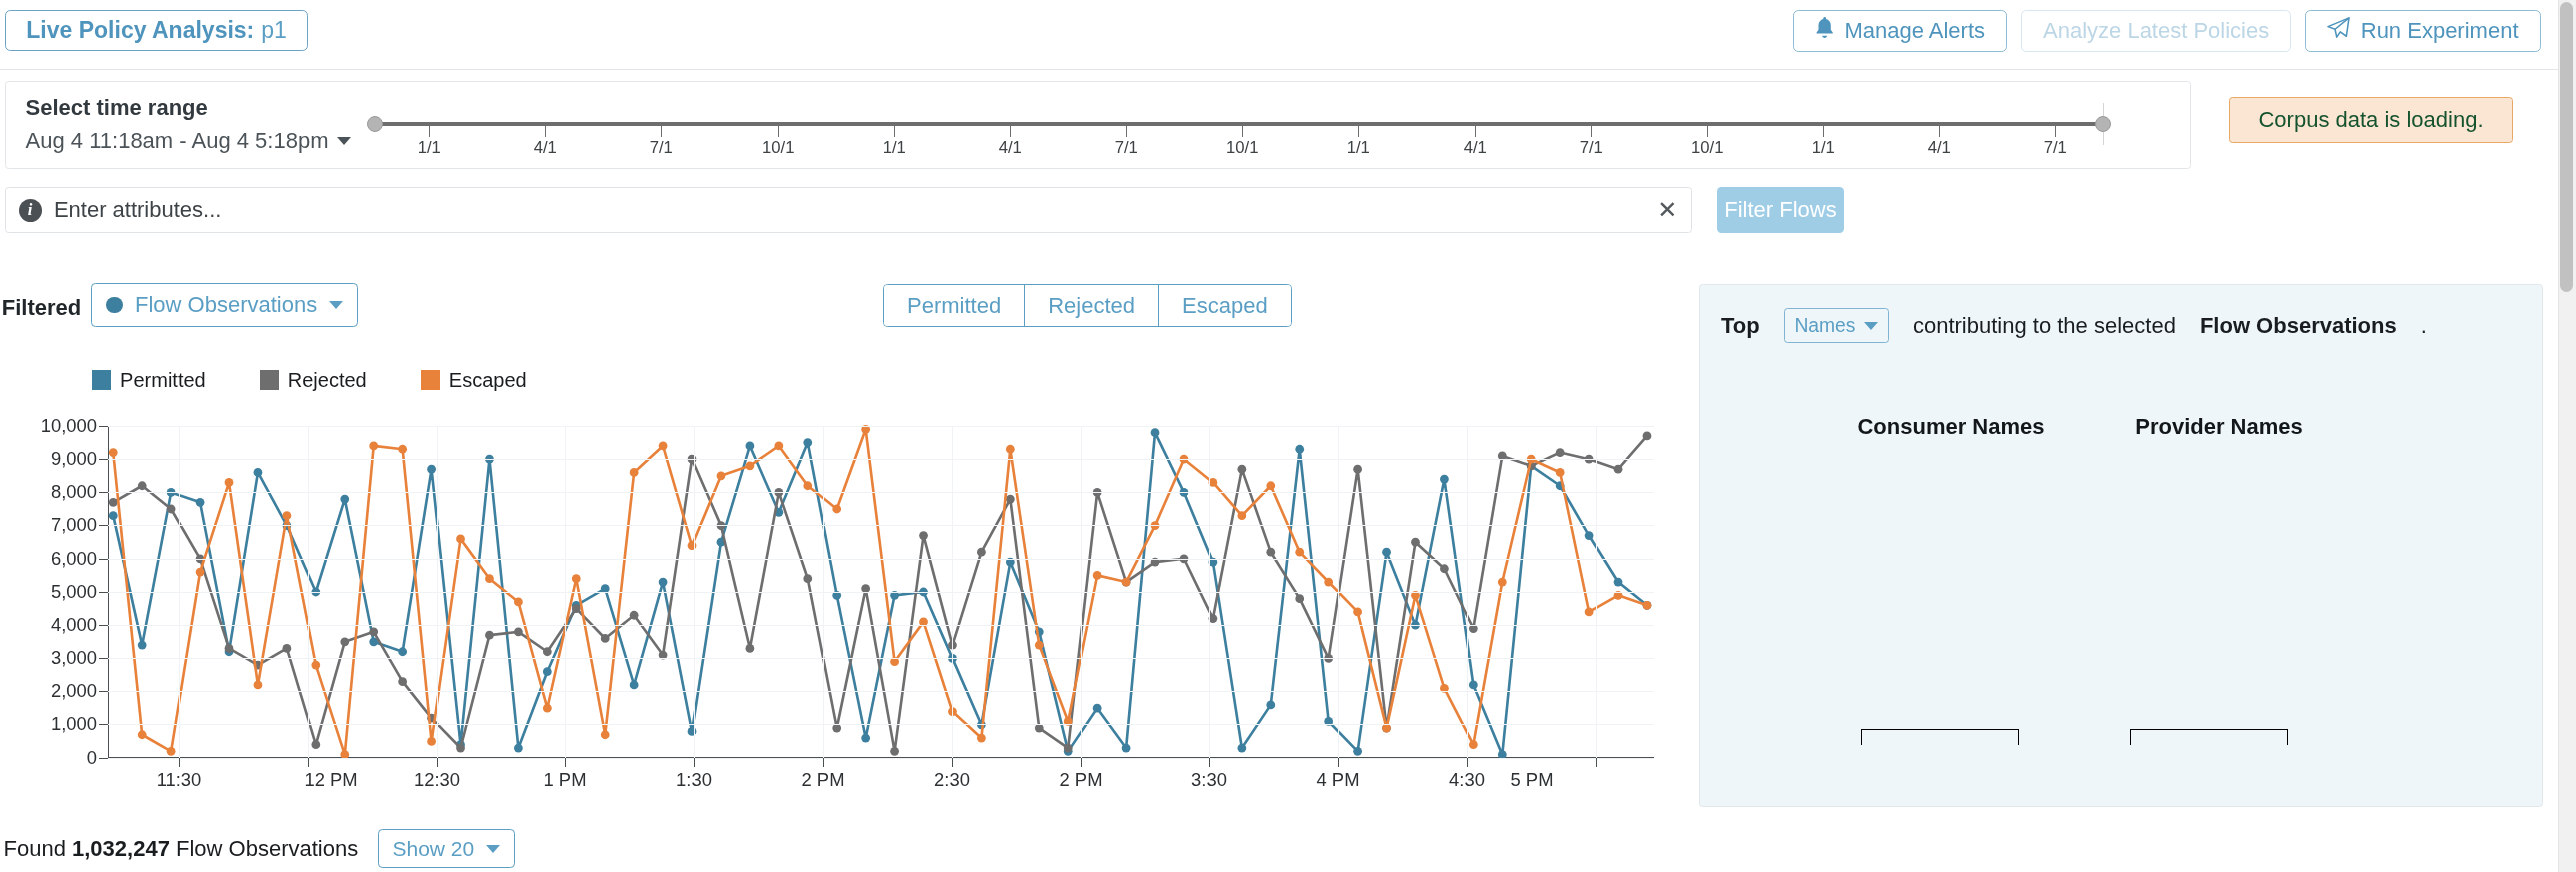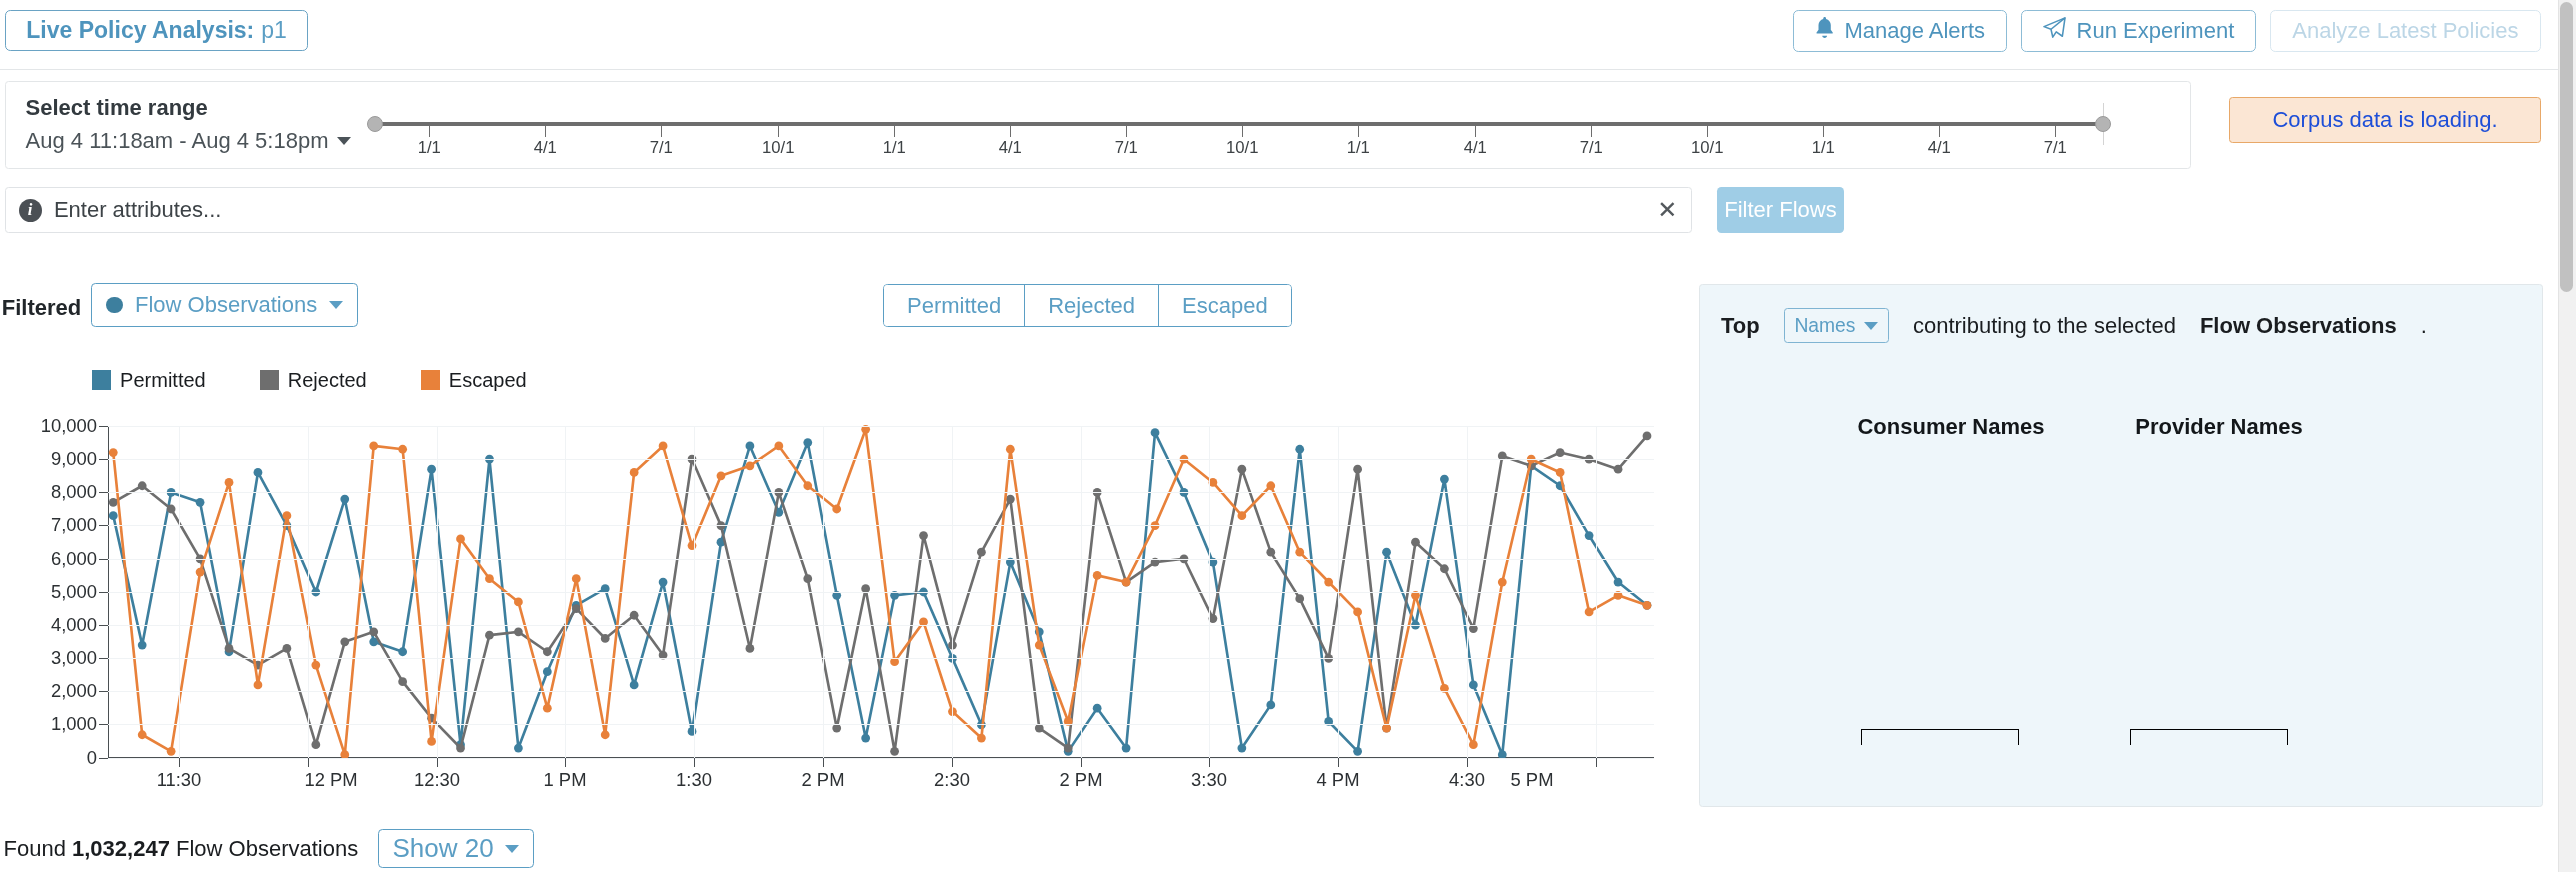--- a/index.html
+++ b/index.html
@@ -73,24 +73,24 @@
     position: absolute; right: 79px; top: 21px; width: 1.8px; height: 42px; background: #d4d4d4;
   }
   .tick { position: absolute; top: 44px; width: 0.9px; height: 10.5px; background: #6d6d6d; }
   .tick-label {
     position: absolute; top: 56px; font-size: 16.7px; color: #3d4245;
     transform: translateX(-50%); white-space: nowrap;
   }
 
   .corpus-banner {
     position: absolute; left: 2229px; top: 97px;
-    width: 312px; height: 46px;
+    width: 284px; height: 46px;
     background: #fbe6d4; border: 0.9px solid #e8a868; border-radius: 3.5px;
     display: flex; align-items: center; justify-content: center;
-    font-size: 22px; color: #1d4ed8; white-space: nowrap;
+    font-size: 22px; color: #14532d; white-space: nowrap;
   }
 
   
   .attr-input {
     position: absolute; left: 5.3px; top: 187px; width: 1687px; height: 46px;
     border: 0.9px solid #e0e3e6; border-radius: 3.5px; background: #fff;
     display: flex; align-items: center; padding: 0 12.3px;
   }
   .info-icon {
     width: 23px; height: 23px; border-radius: 50%; background: #4b5055;
@@ -193,21 +193,21 @@
   .footer {
     position: absolute; left: 0; top: 825px; width: 2558px; height: 47px;
     display: flex; align-items: center; gap: 19.3px; padding-left: 3.5px;
     background: #ffffff;
   }
   .footer-text { font-size: 22px; color: #1a1d20; white-space: nowrap; }
   .footer-text b { font-weight: bold; }
   .show-dd {
     height: 39px; padding: 0 14px; border: 0.9px solid #5b9ec4; border-radius: 4.4px;
     background: #fff; display: flex; align-items: center; gap: 11.4px;
-    font-size: 26px; color: #5b9ec4; cursor: pointer; white-space: nowrap;
+    font-size: 21px; color: #5b9ec4; cursor: pointer; white-space: nowrap;
   }
 
   
   .scrollbar-track {
     position: absolute; right: 0; top: 0; width: 18.4px; height: 872px; background: #f1f1f1;
     border-left: 0.9px solid #e3e3e3;
   }
   .scrollbar-thumb {
     position: absolute; right: 2.6px; top: 1.8px; width: 13px; height: 290px;
     background: #c1c1c1; border-radius: 7px; cursor: pointer;
@@ -225,31 +225,31 @@
   <div class="hdr-btns">
     <div class="hdr-btn">
       <span>
         <svg width="19.3" height="23" viewBox="0 0 22 26">
             <path d="M11 1c-.9 0-1.6.7-1.6 1.6v.8C6.3 4.1 4 6.9 4 10.2v5.3L1.8 18.6c-.4.5 0 1.3.7 1.3h17c.7 0 1.1-.8.7-1.3L18 15.5v-5.3c0-3.3-2.3-6.1-5.4-6.8v-.8C12.6 1.7 11.9 1 11 1z" fill="#4e94bd"></path>
             <path d="M11 25c1.5 0 2.7-1.2 2.7-2.6H8.3C8.3 23.8 9.5 25 11 25z" fill="#4e94bd"></path>
           </svg>
       </span>
       <span>Manage Alerts</span>
     </div>
+    <div class="hdr-btn disabled">
+      <span>Analyze Latest Policies</span>
+    </div>
     <div class="hdr-btn">
       <span>
         <svg width="23" height="21" viewBox="0 0 26 24">
             <path d="M25 1 1 11l8 3 2 9 4-6 7 5z" fill="none" stroke="#4e94bd" stroke-width="1.8" stroke-linejoin="round"></path>
             <path d="M9 14 25 1" fill="none" stroke="#4e94bd" stroke-width="1.8"></path>
           </svg>
       </span>
       <span>Run Experiment</span>
-    </div>
-    <div class="hdr-btn disabled">
-      <span>Analyze Latest Policies</span>
     </div>
   </div>
 </div>
 
 <div class="timerange-panel">
   <div class="tr-label">Select time range</div>
   <div class="tr-value">
     <span>Aug 4 11:18am - Aug 4 5:18pm</span>
     <span class="caret-dark"></span>
   </div>

